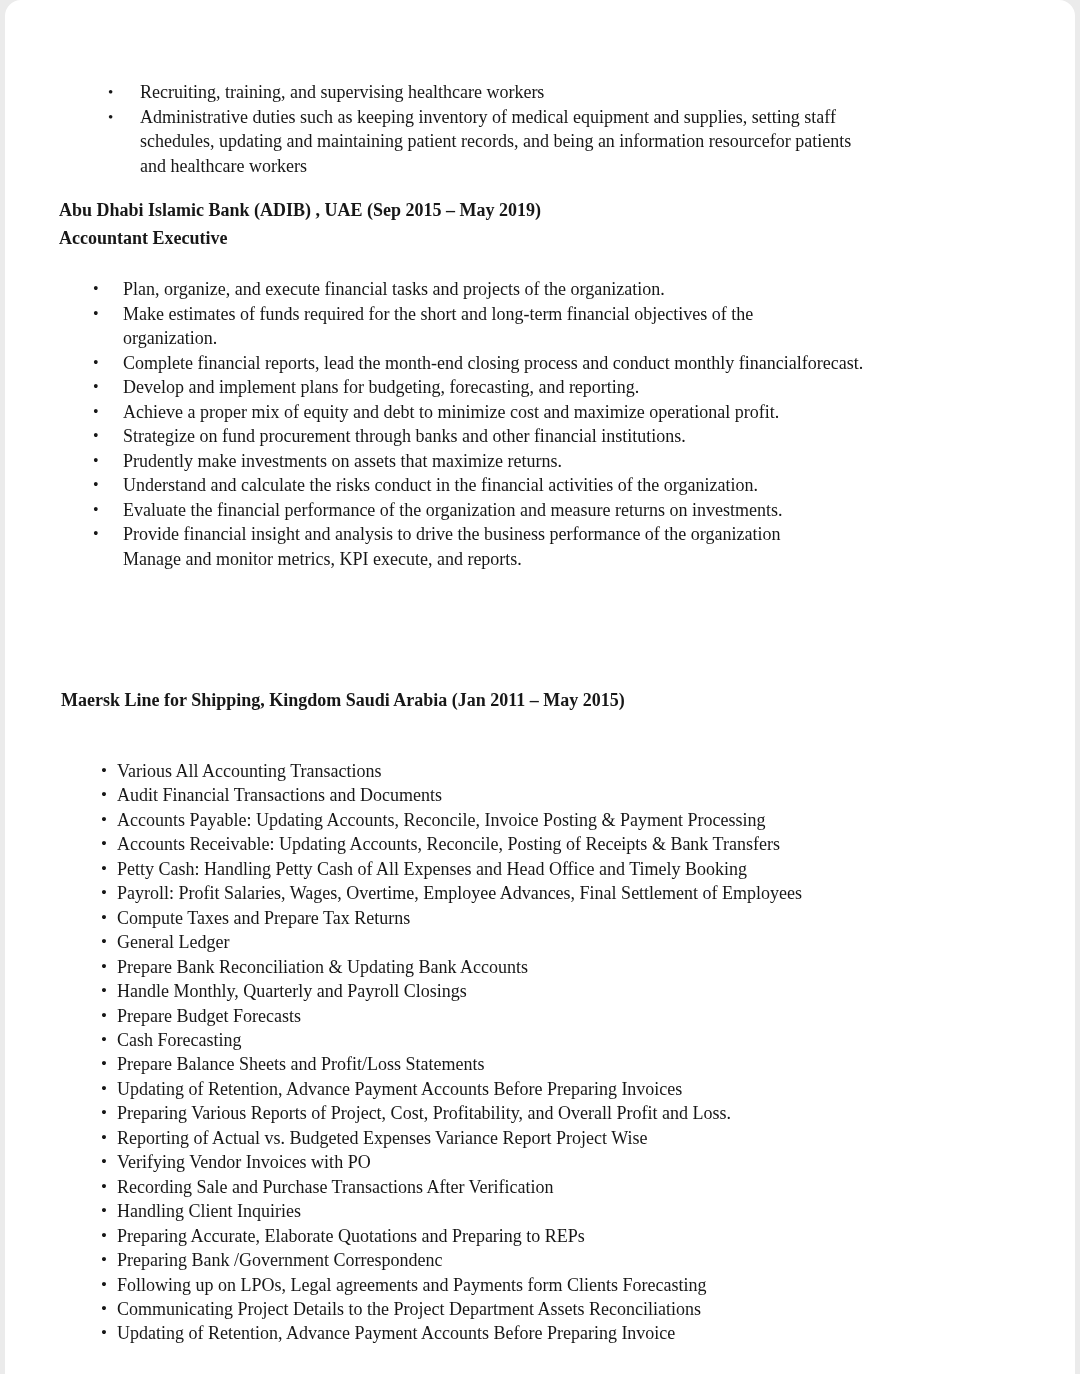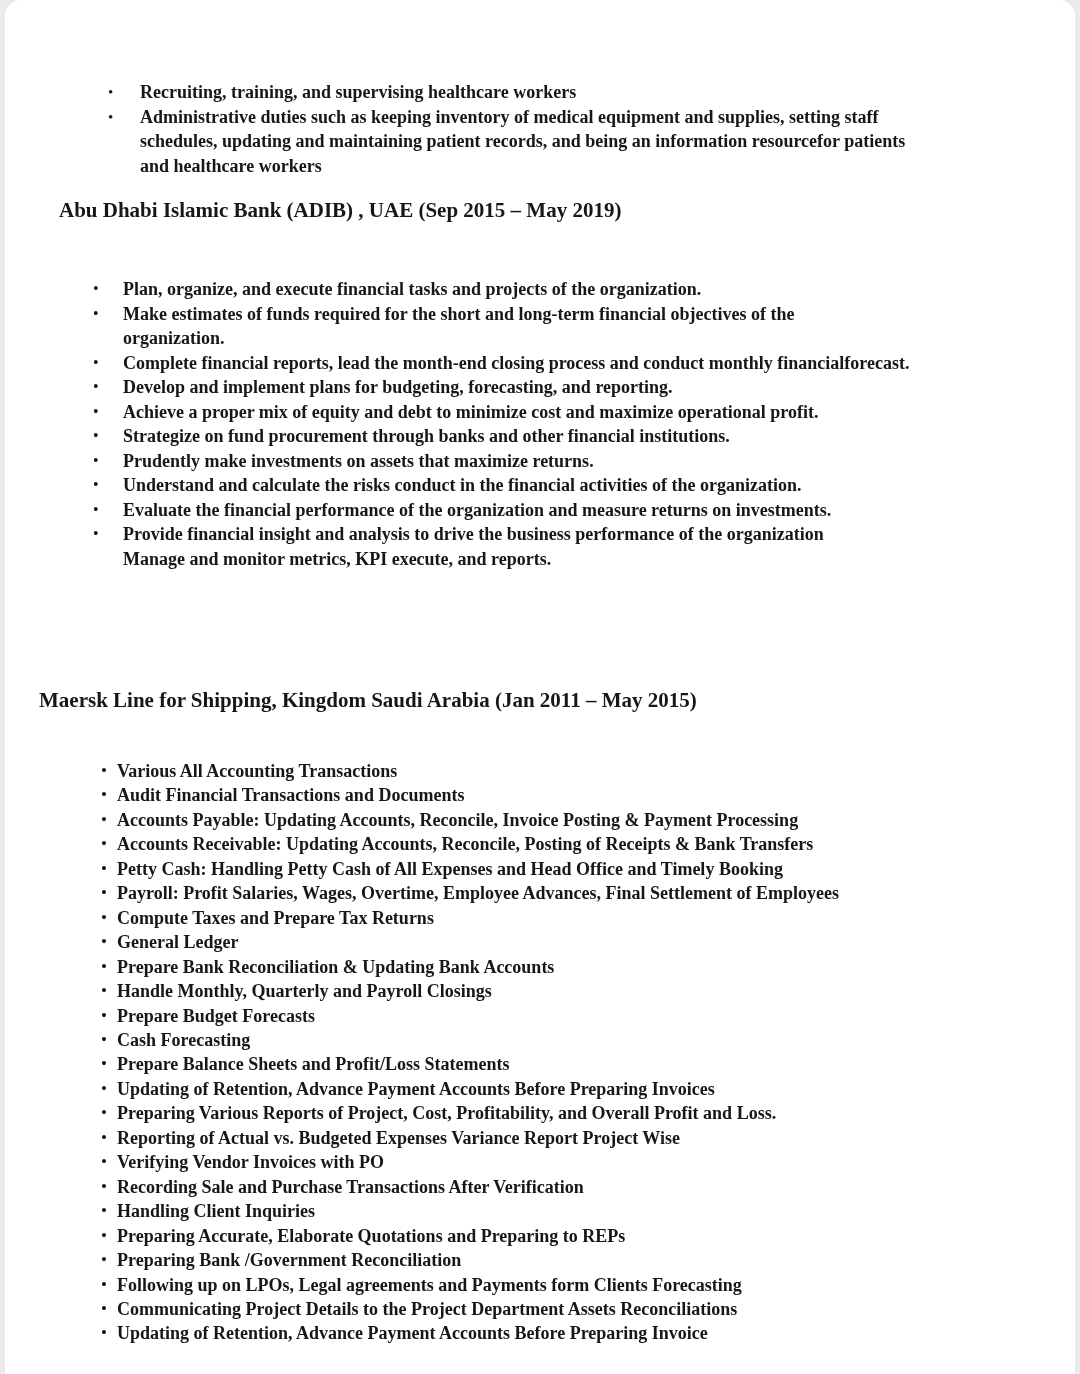--- a/index.html
+++ b/index.html
@@ -30,43 +30,42 @@
   
   .li {
     display: flex;
     align-items: flex-start;
     font-size: 18px;
     line-height: 24.5px;
   }
   .li .text {
     white-space: pre-line;
     flex: 1 1 auto;
-    font-weight: bold;
   }
   
   .list1 {
     position: absolute;
     top: 80px;
     left: 103px;
     width: 880px;
   }
   .list1 .bullet {
     flex: 0 0 32px;
     font-size: 15px;
     line-height: 24.5px;
   }
   
   .heading-block {
     position: absolute;
     font-weight: bold;
-    font-size: 21px;
+    font-size: 18px;
     line-height: 28px;
   }
   .hb1 { top: 196px; left: 54px; }
-  .hb2 { top: 686px; left: 34px; }
+  .hb2 { top: 686px; left: 56px; }
   
   .list2 {
     position: absolute;
     top: 277px;
     left: 88px;
     width: 905px;
   }
   .list2 .bullet {
     flex: 0 0 30px;
     font-size: 16px;
@@ -102,20 +101,21 @@
       <div class="li">
         <span class="bullet">•</span>
         <span class="text">Administrative duties such as keeping inventory of medical equipment and supplies, setting staff
 schedules, updating and maintaining patient records, and being an information resourcefor patients
 and healthcare workers</span>
       </div>
     </div>
 
     <div class="heading-block hb1">
       <div>Abu Dhabi Islamic Bank (ADIB) , UAE (Sep 2015 – May 2019)</div>
+      <div>Accountant Executive</div>
     </div>
 
     <div class="list2">
       <div class="li">
         <span class="bullet">•</span>
         <span class="text">Plan, organize, and execute financial tasks and projects of the organization.</span>
       </div>
       <div class="li">
         <span class="bullet">•</span>
         <span class="text">Make estimates of funds required for the short and long-term financial objectives of the
@@ -236,21 +236,21 @@
       <div class="li">
         <span class="bullet">•</span>
         <span class="text">Handling Client Inquiries</span>
       </div>
       <div class="li">
         <span class="bullet">•</span>
         <span class="text">Preparing Accurate, Elaborate Quotations and Preparing to REPs</span>
       </div>
       <div class="li">
         <span class="bullet">•</span>
-        <span class="text">Preparing Bank /Government Reconciliation</span>
+        <span class="text">Preparing Bank /Government Correspondenc</span>
       </div>
       <div class="li">
         <span class="bullet">•</span>
         <span class="text">Following up on LPOs, Legal agreements and Payments form Clients Forecasting</span>
       </div>
       <div class="li">
         <span class="bullet">•</span>
         <span class="text">Communicating Project Details to the Project Department Assets Reconciliations</span>
       </div>
       <div class="li">

